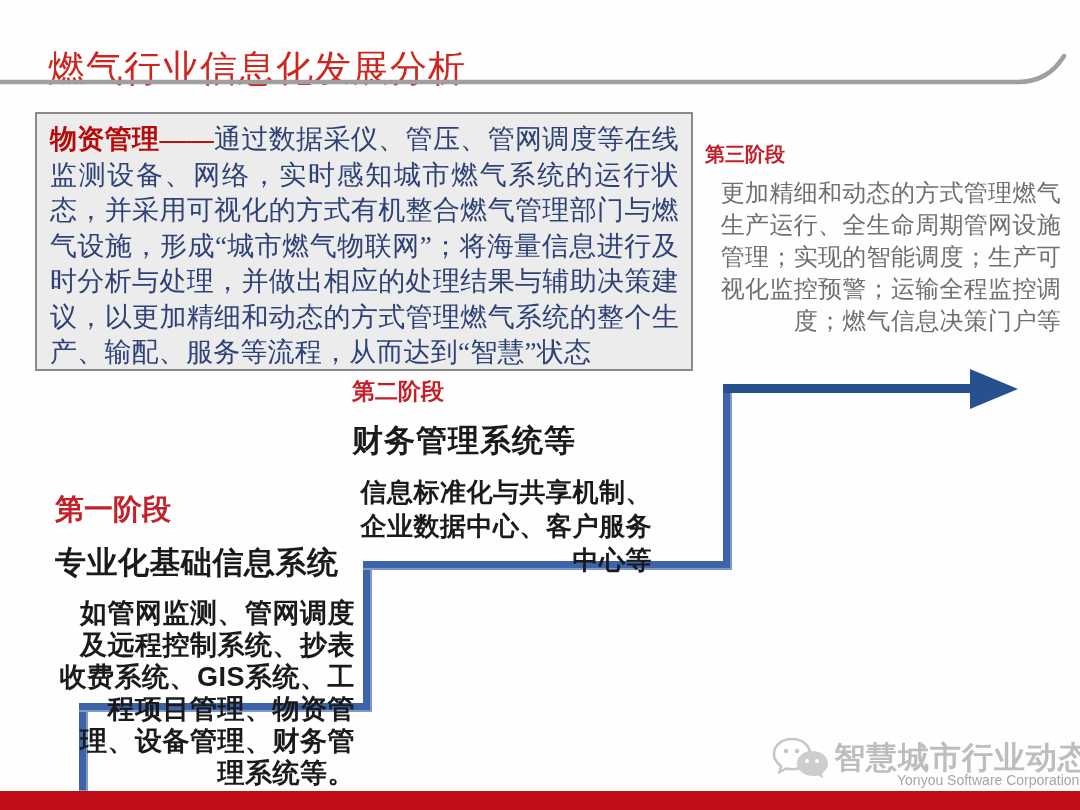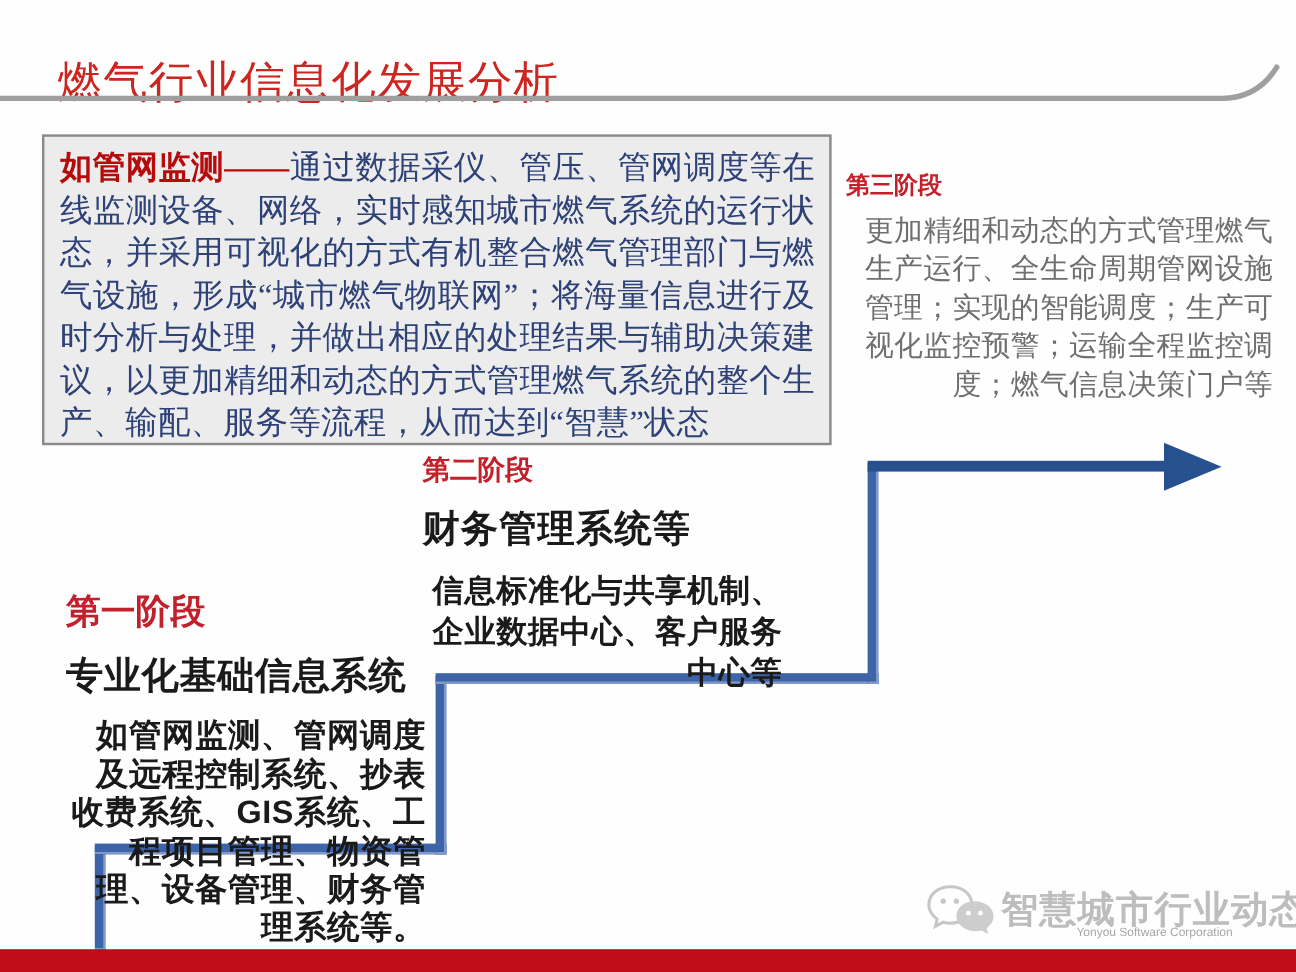--- a/index.html
+++ b/index.html
@@ -68,38 +68,38 @@
   
   .brand { position: absolute; left: 772px; top: 733px; z-index: 2; }
   .brand-icon { position: absolute; left: 0; top: 4px; }
   .brand-text {
     position: absolute; left: 62px; top: 4px; width: 300px;
     font-size: 31px; font-weight: bold; color: #bdbdbd;
     text-shadow: 1px 1px 0 #ffffff; white-space: nowrap; letter-spacing: 1px;
   }
   .brand-sub {
     position: absolute; left: 125px; top: 39px;
-    font-size: 10px; color: #a6a6a6; text-shadow: 1px 1px 0 #ffffff;
+    font-size: 14px; color: #a6a6a6; text-shadow: 1px 1px 0 #ffffff;
     white-space: nowrap;
   }
 
   .bottom-bar { position: absolute; left: 0; top: 791px; width: 1080px; height: 19px; background: #c00d18; z-index: 4; }
 </style>
 </head>
 <body>
 
 <div class="slide">
 
   <div class="page-title">燃气行业信息化发展分析</div>
 
   <svg class="swoosh" viewBox="0 0 1080 100">
     <path d="M 0 82 L 1018 82 Q 1048 82 1064 56" stroke="#9f9f9f" stroke-width="4.5" fill="none" stroke-linecap="round"></path>
   </svg>
 
-  <div class="defbox"><span class="lead">如管网监测——</span><span>通过数据采仪、管压、管网调度等在线监测设备、网络，实时感知城市燃气系统的运行状态，并采用可视化的方式有机整合燃气管理部门与燃气设施，形成“城市燃气物联网”；将海量信息进行及时分析与处理，并做出相应的处理结果与辅助决策建议，以更加精细和动态的方式管理燃气系统的整个生产、输配、服务等流程，从而达到“智慧”状态</span></div>
+  <div class="defbox"><span class="lead">物资管理——</span><span>通过数据采仪、管压、管网调度等在线监测设备、网络，实时感知城市燃气系统的运行状态，并采用可视化的方式有机整合燃气管理部门与燃气设施，形成“城市燃气物联网”；将海量信息进行及时分析与处理，并做出相应的处理结果与辅助决策建议，以更加精细和动态的方式管理燃气系统的整个生产、输配、服务等流程，从而达到“智慧”状态</span></div>
 
   <div class="stair seg-v1"></div>
   <div class="stair seg-h1"></div>
   <div class="stair seg-v2"></div>
   <div class="stair seg-h2"></div>
   <div class="stair seg-v3"></div>
   <div class="stair seg-h3"></div>
   <div class="arrow-head"></div>
 
   <div class="stage stage1">

